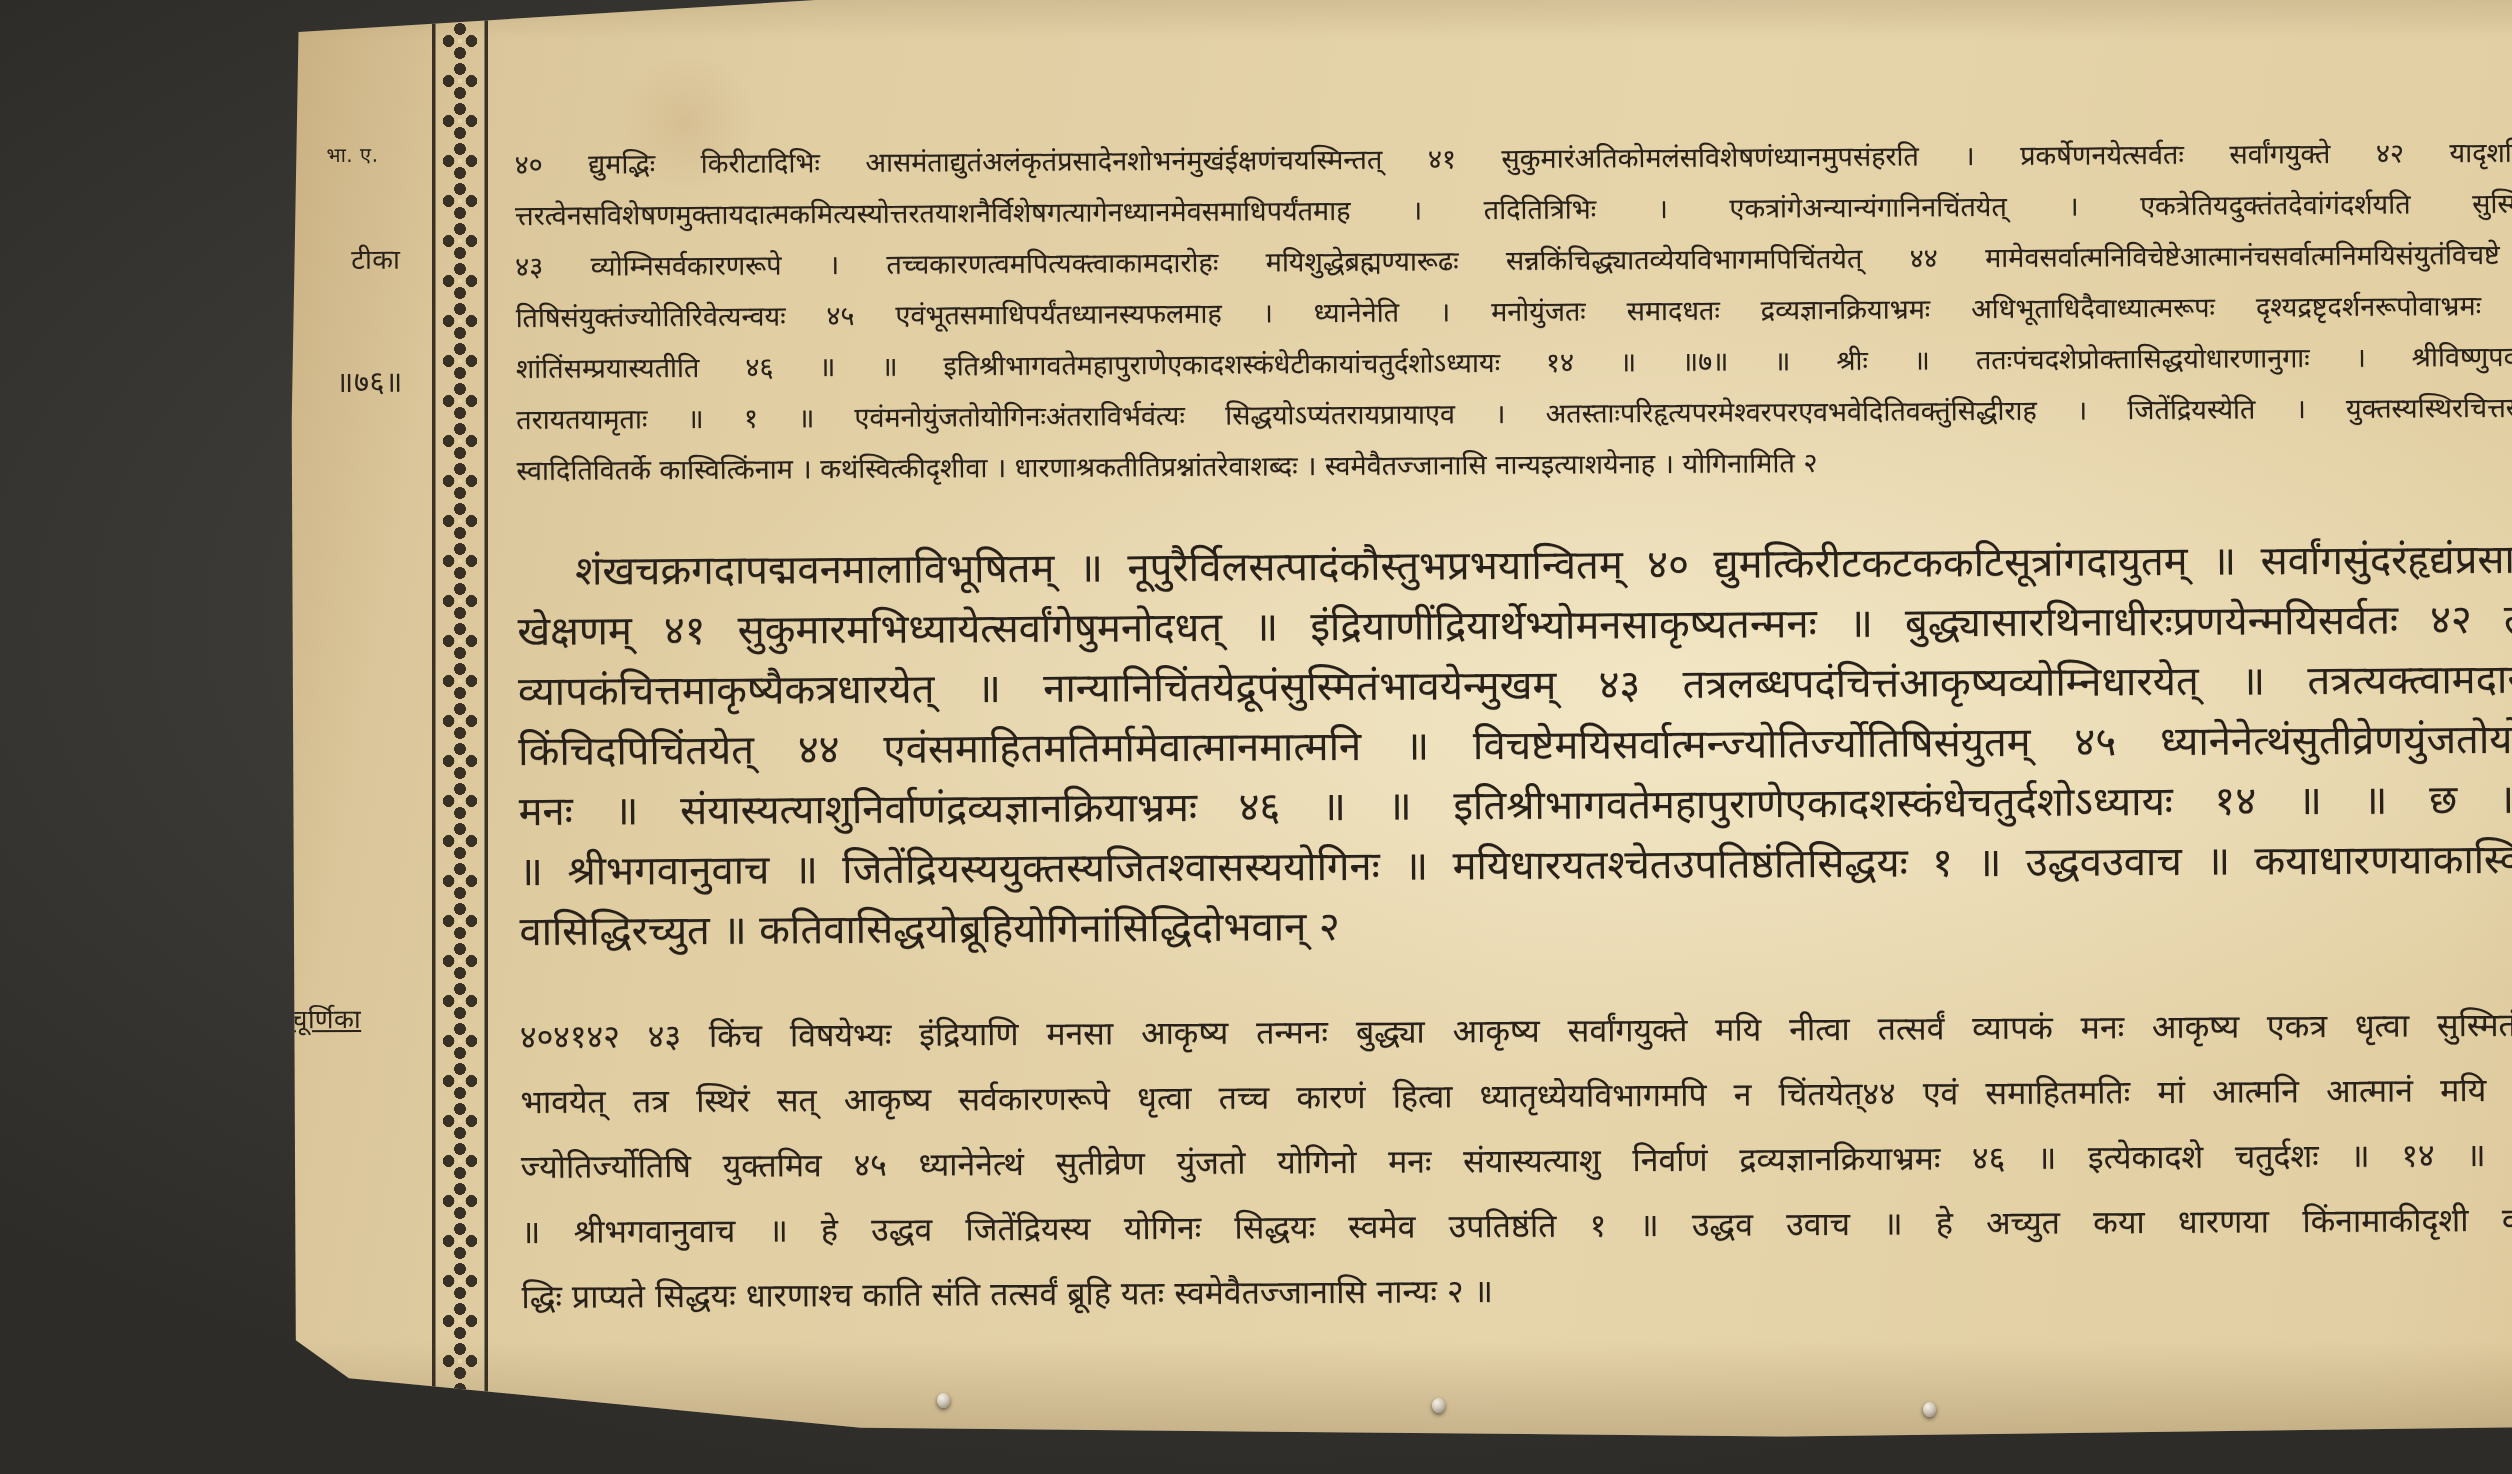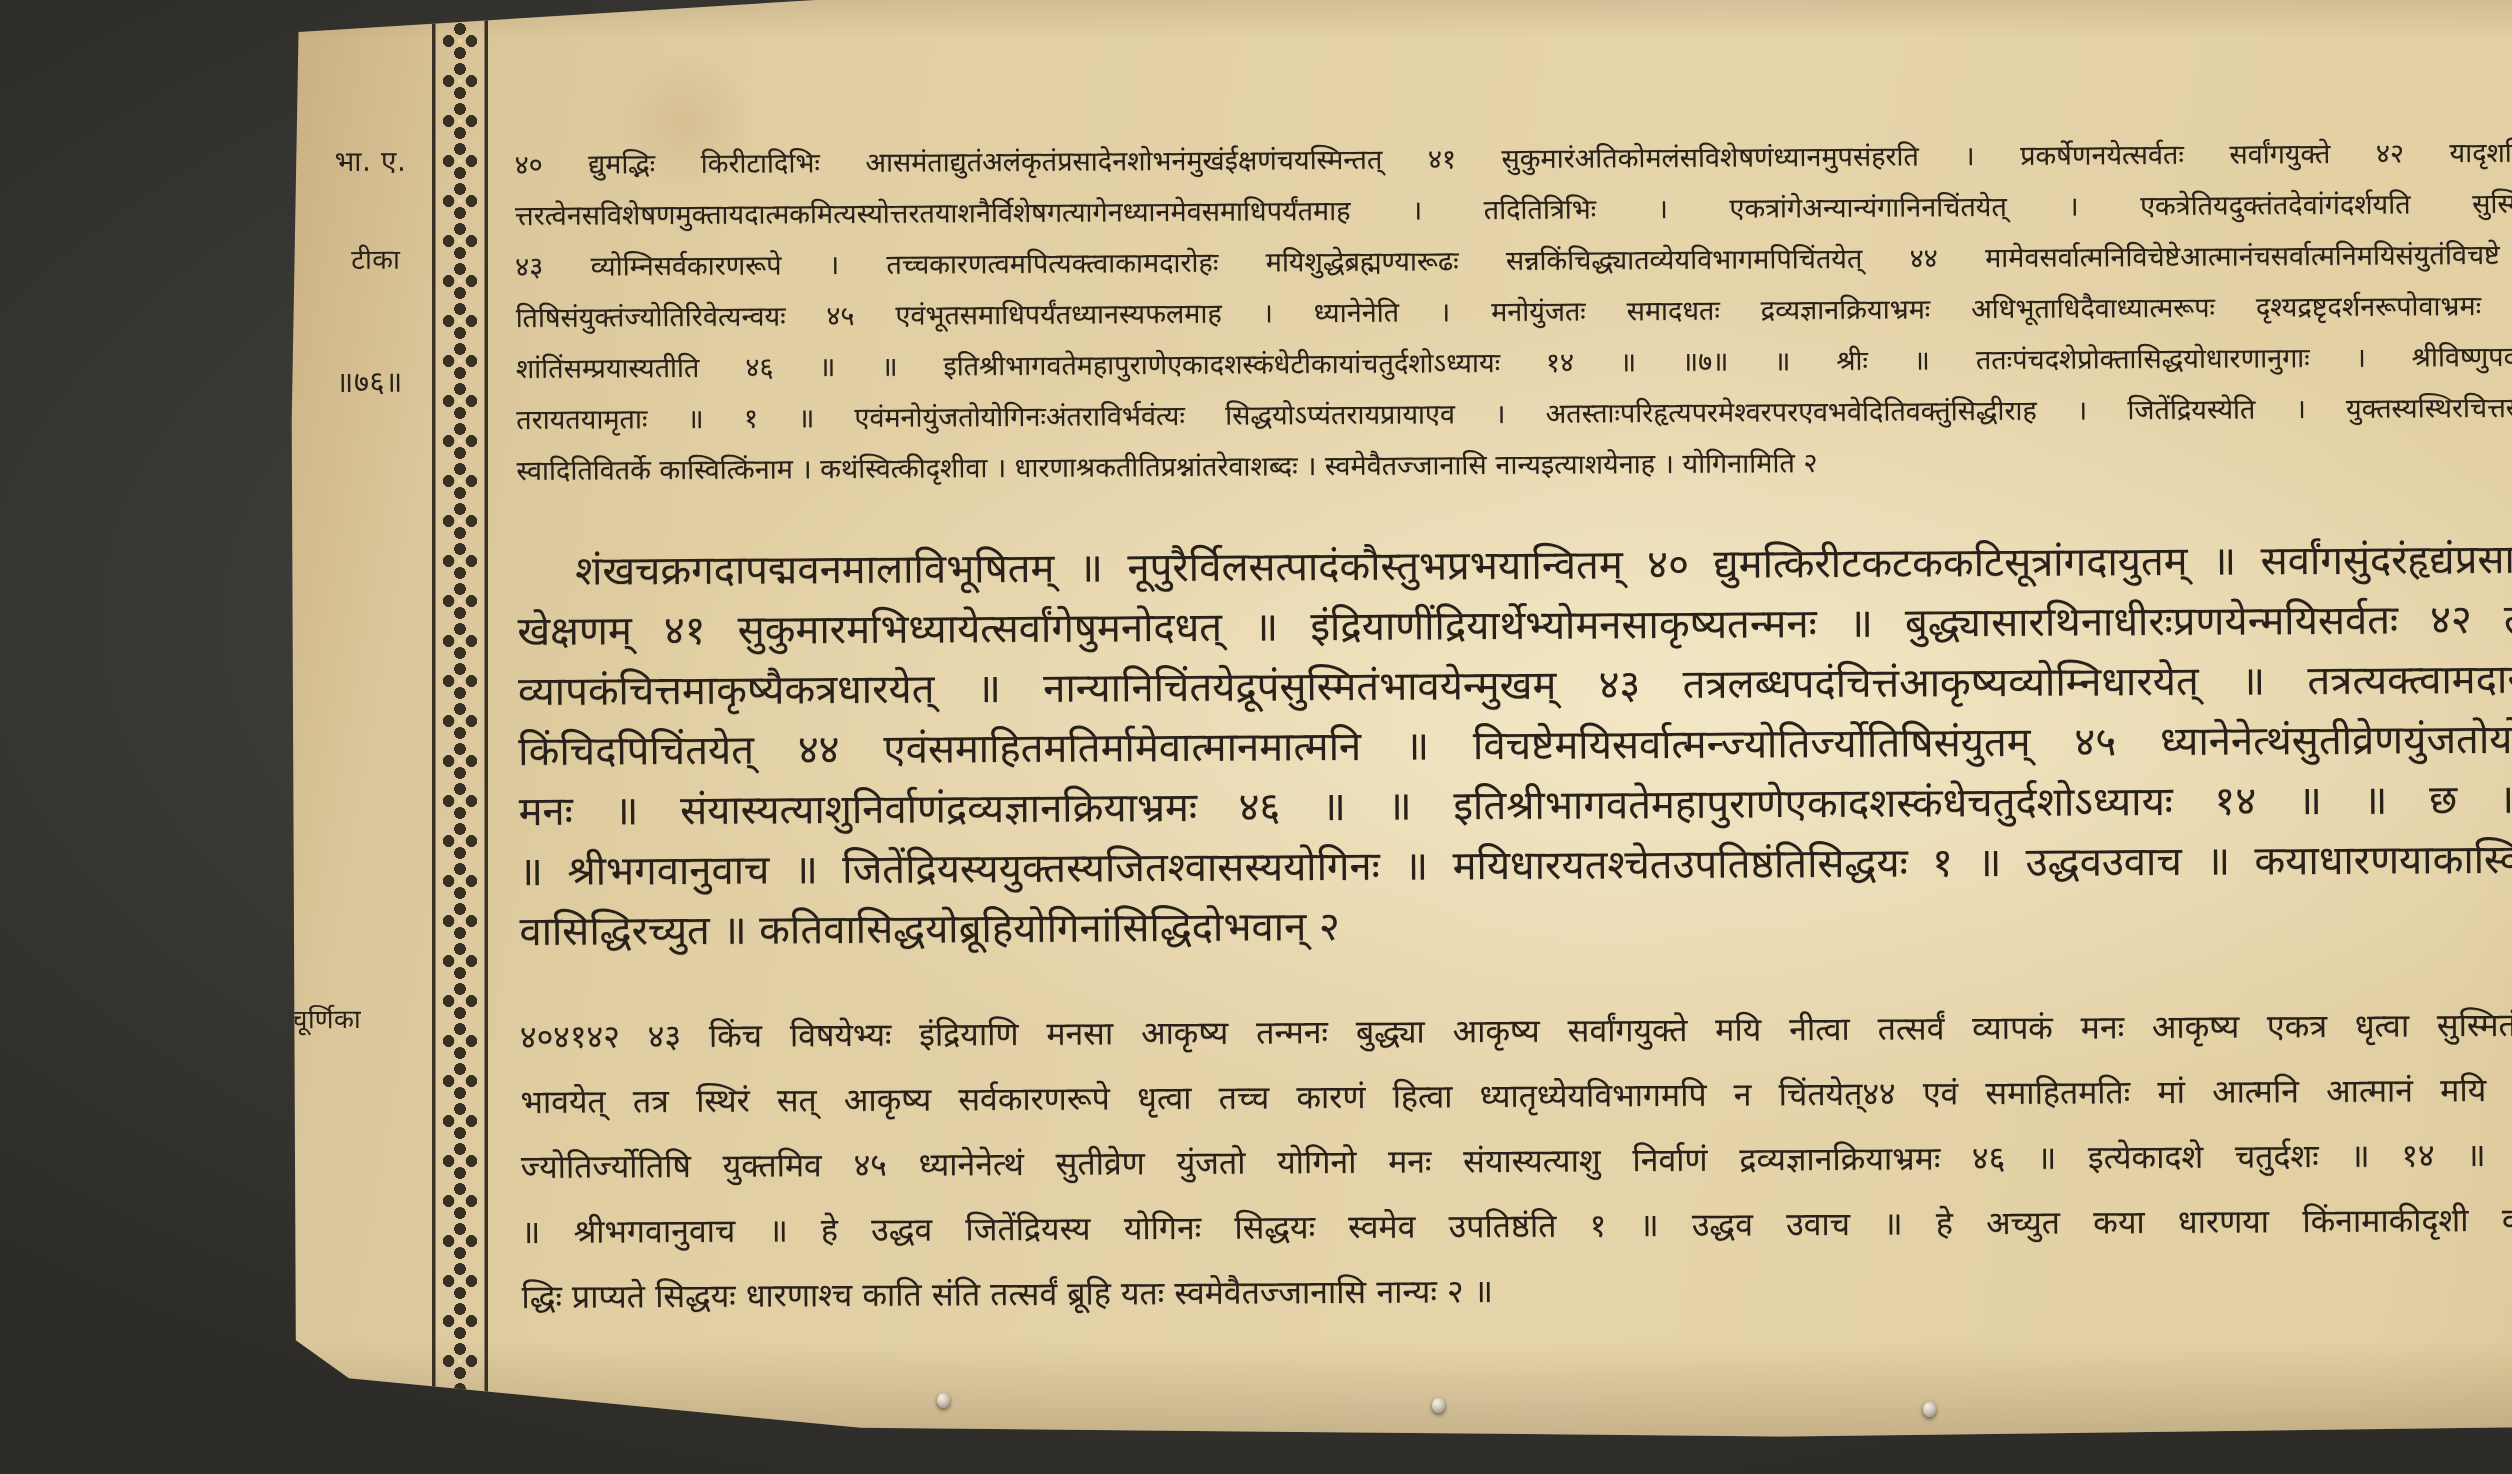--- a/index.html
+++ b/index.html
@@ -56,24 +56,24 @@
 </style>
 </head>
 <body>
 
 <div class="page">
 
   <div class="ornament-band band-left"></div>
 
   <div class="content">
 
-    <div class="marg" style="left:49px;top:151px;font-size:28px;">भा. ए.</div>
+    <div class="marg" style="left:41px;top:151px;font-size:20px;">भा. ए.</div>
     <div class="marg" style="left:65px;top:250px;font-size:27px;">टीका</div>
     <div class="marg" style="left:1px;top:371px;font-size:29px;margin-left:48px;">॥७६॥</div>
-    <div class="marg" style="left:0px;top:1010px;font-size:26px;">चूर्णिका</div>
+    <div class="marg" style="left:0px;top:1010px;font-size:26px;text-decoration:underline;">चूर्णिका</div>
 
     <div class="text-area tika">
       <div class="line">४० द्युमद्भिः किरीटादिभिः आसमंताद्युतंअलंकृतंप्रसादेनशोभनंमुखंईक्षणंचयस्मिन्तत् ४१ सुकुमारंअतिकोमलंसविशेषणंध्यानमुपसंहरति । प्रकर्षेणनयेत्सर्वतः सर्वांगयुक्ते ४२ यादृशमित्यस्यो</div>
       <div class="line">त्तरत्वेनसविशेषणमुक्तायदात्मकमित्यस्योत्तरतयाशनैर्विशेषगत्यागेनध्यानमेवसमाधिपर्यंतमाह । तदितित्रिभिः । एकत्रांगेअन्यान्यंगानिनचिंतयेत् । एकत्रेतियदुक्तंतदेवांगंदर्शयति सुस्मितमिति</div>
       <div class="line">४३ व्योम्निसर्वकारणरूपे । तच्चकारणत्वमपित्यक्त्वाकामदारोहः मयिशुद्धेब्रह्मण्यारूढः सन्नकिंचिद्ध्यातव्येयविभागमपिचिंतयेत् ४४ मामेवसर्वात्मनिविचेष्टेआत्मानंचसर्वात्मनिमयिसंयुतंविचष्टे ज्यो</div>
       <div class="line">तिषिसंयुक्तंज्योतिरिवेत्यन्वयः ४५ एवंभूतसमाधिपर्यंतध्यानस्यफलमाह । ध्यानेनेति । मनोयुंजतः समादधतः द्रव्यज्ञानक्रियाभ्रमः अधिभूताधिदैवाध्यात्मरूपः दृश्यद्रष्टृदर्शनरूपोवाभ्रमः निर्वाणं</div>
       <div class="line">शांतिंसम्प्रयास्यतीति ४६ ॥  ॥ इतिश्रीभागवतेमहापुराणेएकादशस्कंधेटीकायांचतुर्दशोऽध्यायः १४ ॥  ॥७॥  ॥ श्रीः ॥ ततःपंचदशेप्रोक्तासिद्धयोधारणानुगाः । श्रीविष्णुपदप्राप्तावं</div>
       <div class="line">तरायतयामृताः ॥ १ ॥ एवंमनोयुंजतोयोगिनःअंतराविर्भवंत्यः सिद्धयोऽप्यंतरायप्रायाएव । अतस्ताःपरिहृत्यपरमेश्वरपरएवभवेदितिवक्तुंसिद्धीराह । जितेंद्रियस्येति । युक्तस्यस्थिरचित्तस्य १</div>
       <div class="line short">स्वादितिवितर्के कास्वित्किंनाम । कथंस्वित्कीदृशीवा । धारणाश्रकतीतिप्रश्नांतरेवाशब्दः । स्वमेवैतज्जानासि नान्यइत्याशयेनाह । योगिनामिति २</div>
     </div>

